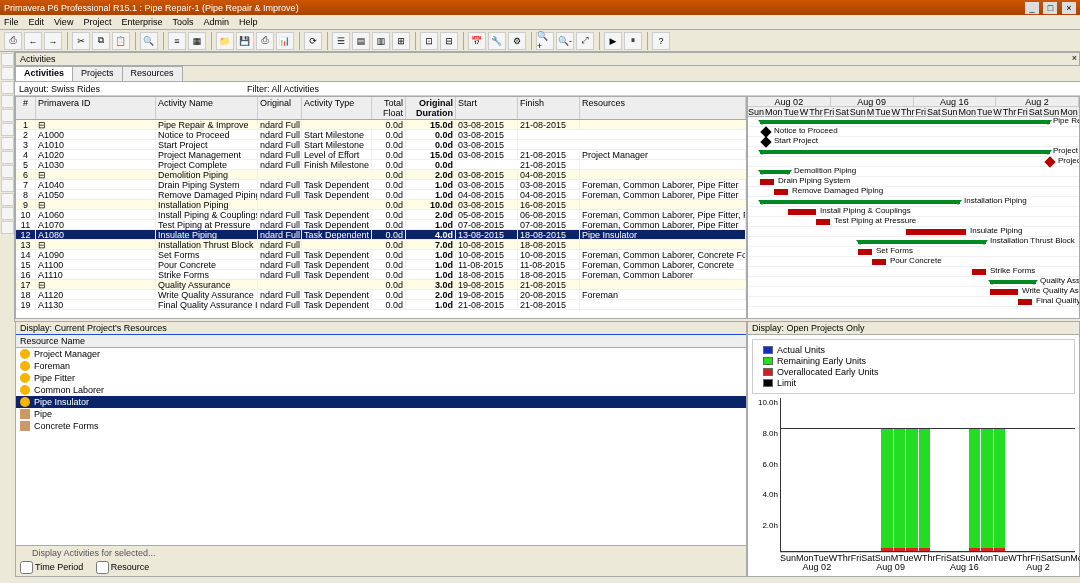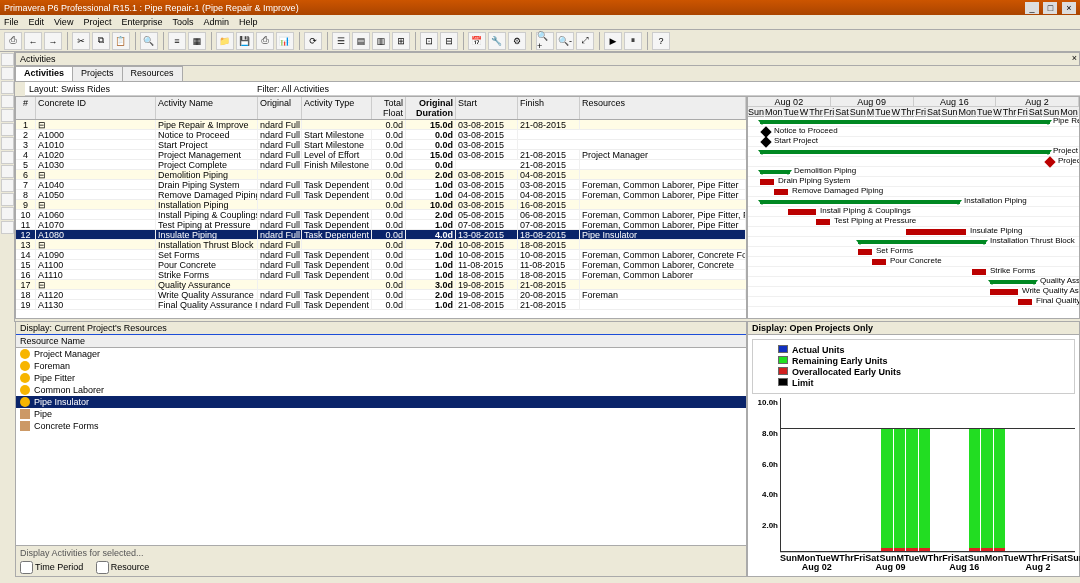--- a/index.html
+++ b/index.html
@@ -9,21 +9,21 @@
 .menubar{height:15px;background:#ece9d8;border-bottom:1px solid #aaa;display:flex;align-items:center;padding:0 4px;}
 .menubar span{margin-right:10px;cursor:default;}
 .toolbar{height:22px;background:#ece9d8;border-bottom:1px solid #aaa;display:flex;align-items:center;padding:0 4px;}
 .toolbar .tbtn{width:18px;height:18px;border:1px solid #ccc;margin-right:2px;background:#f5f5f5;display:flex;align-items:center;justify-content:center;font-size:9px;}
 .toolbar .sep{width:2px;height:18px;border-left:1px solid #aaa;margin:0 3px;}
 .panel-title{height:14px;background:#ece9d8;border:1px solid #aaa;padding:0 4px;display:flex;align-items:center;position:relative;}
 .panel-title .close-x{position:absolute;right:2px;top:0;cursor:pointer;}
 .tabs{height:16px;display:flex;border-bottom:1px solid #aaa;background:#ece9d8;}
 .tab{padding:1px 8px;border:1px solid #aaa;border-bottom:none;background:#eee;margin-right:-1px;}
 .tab.active{background:#fff;font-weight:bold;}
-.layout-row{background:#fff;border-bottom:1px solid #ccc;height:14px;display:flex;align-items:center;padding:0 4px;margin-left:10px;}
+.layout-row{background:#fff;border-bottom:1px solid #ccc;height:14px;display:flex;align-items:center;padding:0 4px;}
 .main-split{display:flex;height:223px;border:1px solid #aaa;}
 .grid-pane{width:732px;overflow:hidden;background:#fff;border-right:2px solid #aaa;}
 .grid-header{display:flex;background:#eee;border-bottom:1px solid #aaa;}
 .grid-header div{border-right:1px solid #ccc;padding:1px 2px;}
 .col-num{width:20px;text-align:center;}
 .col-aid{width:120px;}
 .col-aname{width:102px;}
 .col-cal{width:44px;}
 .col-atype{width:70px;}
 .col-tf{width:34px;text-align:right;}
@@ -55,24 +55,24 @@
 .res-pane{width:732px;background:#fff;border-right:2px solid #aaa;display:flex;flex-direction:column;}
 .res-pane .disp{background:#ece9d8;border-bottom:1px solid #1d4ed8;padding:1px 4px;}
 .res-pane .rh{background:#eee;border-bottom:1px solid #aaa;padding:1px 4px;}
 .res-list{flex:1;overflow:auto;}
 .res-item{display:flex;align-items:center;padding:0 4px;height:12px;}
 .res-item.sel{background:#0a246a;color:#fff;}
 .res-icon{width:10px;height:10px;margin-right:4px;background:#f7b500;border-radius:50%;}
 .res-item .res-icon.cube{border-radius:0;background:#c96;}
 .res-bottom{background:#ece9d8;border-top:1px solid #aaa;padding:2px 4px;}
 .res-bottom label{margin-right:10px;}
-.chart-pane{flex:1;background:#fff;display:flex;flex-direction:column;font-weight:bold;}
+.chart-pane{flex:1;background:#fff;display:flex;flex-direction:column;}
 .chart-pane .disp{background:#ece9d8;border-bottom:1px solid #aaa;padding:1px 4px;}
 .legend{padding:4px;border:1px solid #ccc;margin:4px;}
-.legend div{display:flex;align-items:flex-start;margin:1px 15px;padding-left:6px;}
+.legend div{display:flex;align-items:center;margin:1px 0;padding-left:6px;}
 .legend .sw{width:10px;height:8px;margin-right:4px;border:1px solid #666;}
 .chart-area{flex:1;position:relative;margin:0 4px 4px 4px;}
 .yaxis{position:absolute;left:0;top:0;bottom:20px;width:28px;}
 .yaxis div{position:absolute;right:2px;font-size:8px;}
 .plot{position:absolute;left:28px;right:0;top:0;bottom:20px;border-left:1px solid #333;border-bottom:1px solid #333;}
 .gcol{position:absolute;bottom:0;width:18px;background:#2d2;}
 .gcol::after{content:'';position:absolute;bottom:0;left:0;right:0;height:3px;background:#d22;}
 .limitln{position:absolute;left:0;right:0;border-top:1px solid #333;}
 .xaxis{position:absolute;left:28px;right:0;bottom:0;height:20px;}
 .xdays{display:flex;height:10px;border-top:1px solid #ccc;font-size:7px;}
@@ -179,21 +179,21 @@
 
 <div class="layout-row">
   <span style="width:228px">Layout: Swiss Rides</span>
   <span>Filter: All Activities</span>
 </div>
 
 <div class="main-split">
   <div class="grid-pane">
     <div class="grid-header">
       <div class="col-num">#</div>
-      <div class="col-aid">Concrete ID</div>
+      <div class="col-aid">Primavera ID</div>
       <div class="col-aname">Activity Name</div>
       <div class="col-cal">Original</div>
       <div class="col-atype">Activity Type</div>
       <div class="col-tf">Total Float</div>
       <div class="col-od">Original Duration</div>
       <div class="col-start">Start</div>
       <div class="col-finish">Finish</div>
       <div class="col-res">Resources</div>
     </div>
     <div id="gridbody">
@@ -571,21 +571,21 @@
           <div class="res-item">
             <span class="res-icon cube"></span>
             <span>Pipe</span>
           </div>
           <div class="res-item">
             <span class="res-icon cube"></span>
             <span>Concrete Forms</span>
           </div>
         </div>
     <div class="res-bottom">
-      <div style="margin-bottom:3px;color:#555;">Display Activities for selected...</div>
+      <div style="margin-bottom:3px;color:#555;margin-left:12px;">Display Activities for selected...</div>
       <label><input type="checkbox" style=""><span>Time Period</span></label>
       <label><input type="checkbox" style=""><span>Resource</span></label>
     </div>
   </div>
   <div class="chart-pane">
     <div class="disp">Display: Open Projects Only</div>
     <div class="legend" id="legend">
           <div>
             <span class="sw" style="background: rgb(16, 48, 192);"></span>
             <span>Actual Units</span>

